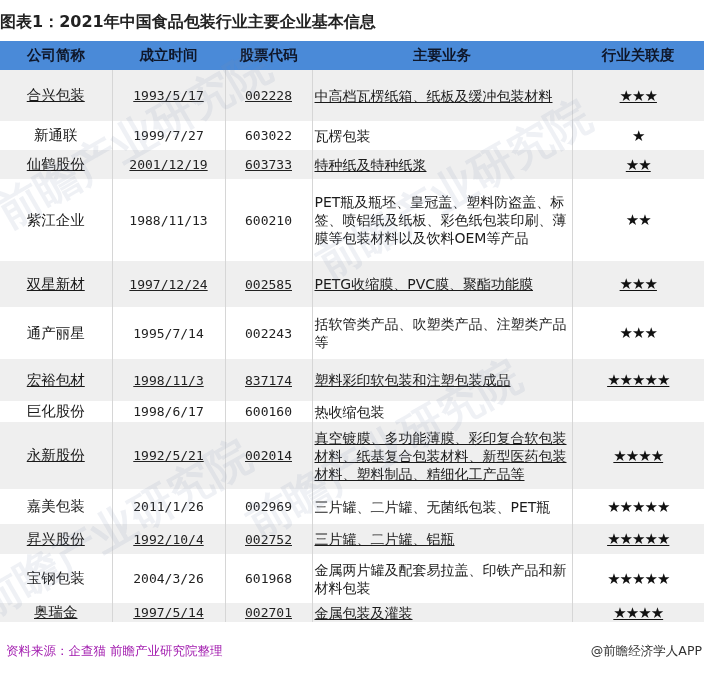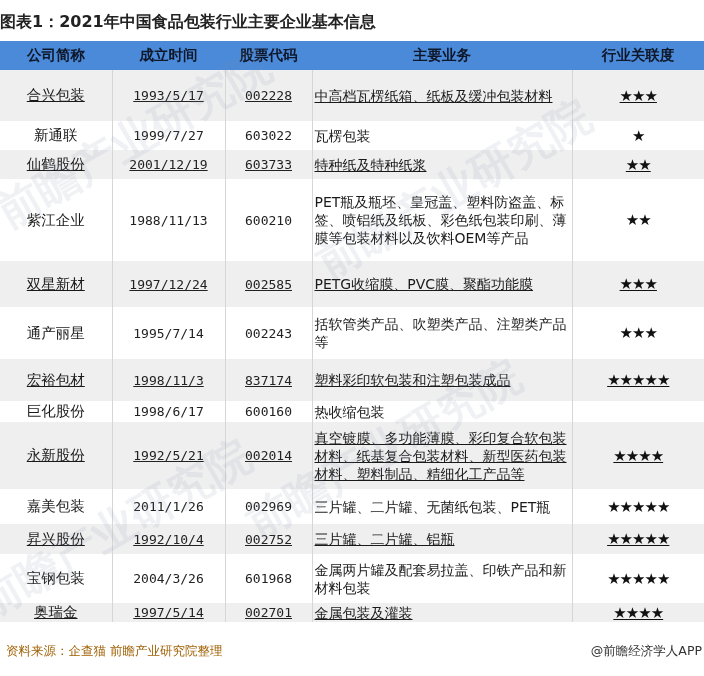--- a/index.html
+++ b/index.html
@@ -36,21 +36,21 @@
     }
     .c-biz {
       text-align: left; padding-left: 2px !important; padding-right: 4px !important;
       font-size: 14px !important; line-height: 18px;
     }
     .c-stars {
       text-align: center; font-size: 15px !important; letter-spacing: -1px;
       color: #111;
     }
     .footer-left {
-      position: absolute; left: 6px; top: 643px; font-size: 12.5px; color: #a16207;
+      position: absolute; left: 6px; top: 643px; font-size: 12.5px; color: #a21caf;
     }
     .footer-right {
       position: absolute; right: 2px; top: 643px; font-size: 12.5px; color: #333;
     }
     .watermark {
       position: absolute; pointer-events: none; color: rgba(120,140,170,0.12);
       font-size: 44px; font-weight: bold; transform: rotate(-30deg);
       white-space: nowrap;
     }
   </style>

